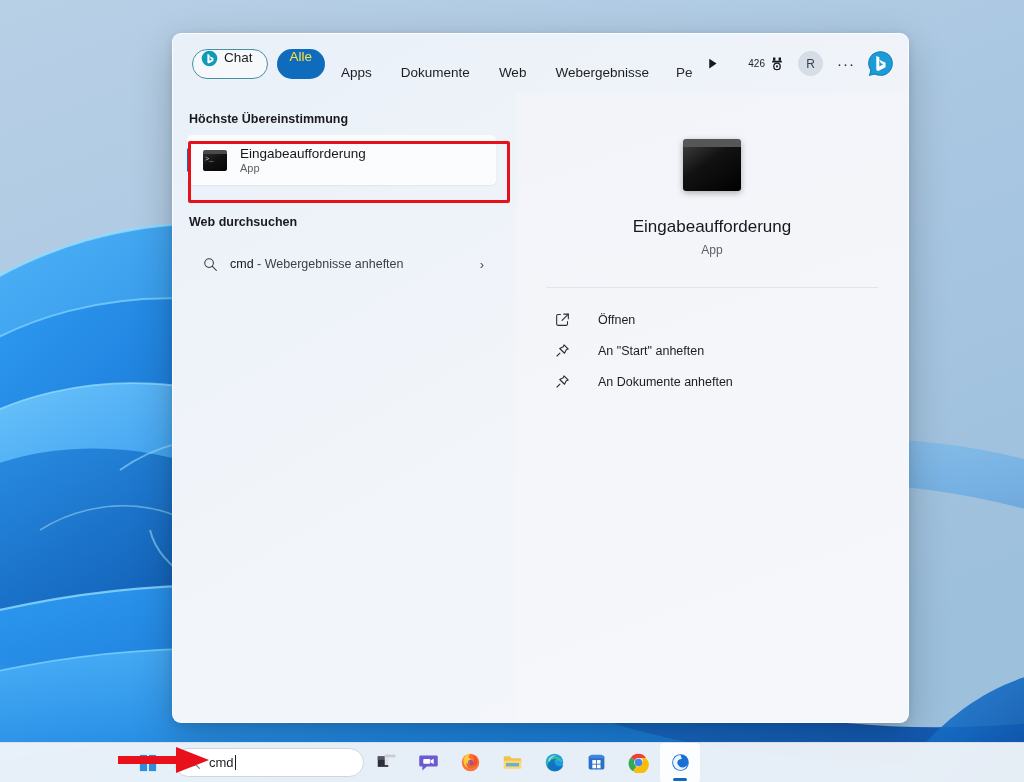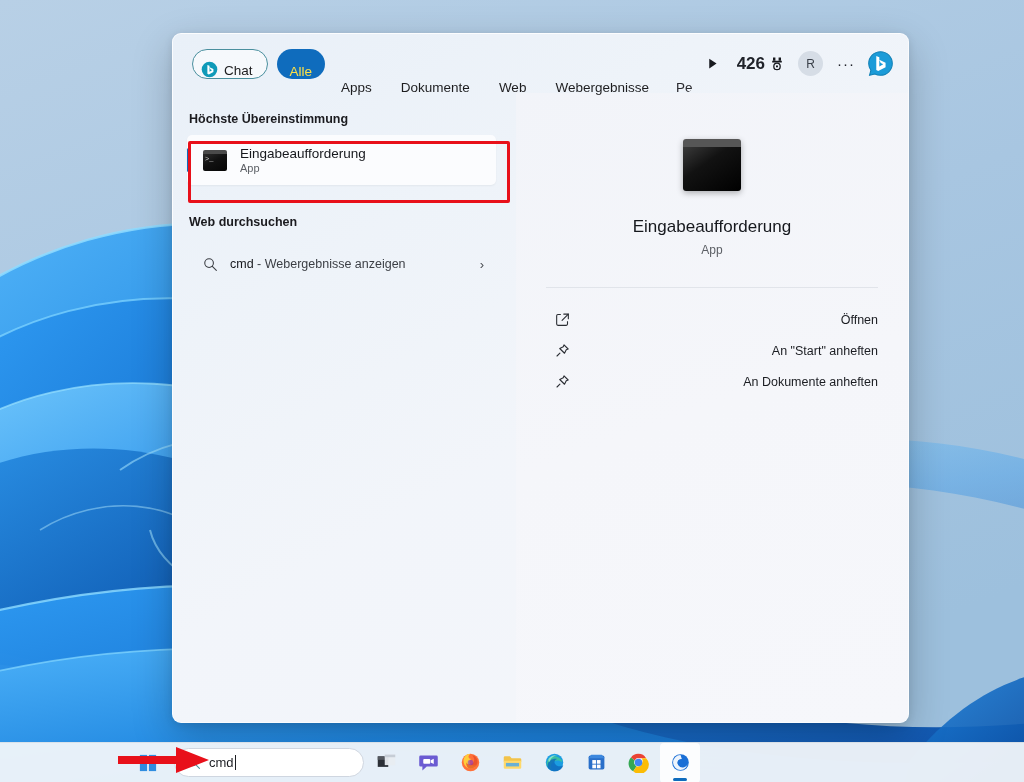--- a/index.html
+++ b/index.html
@@ -44,21 +44,21 @@
     display: flex;
     align-items: center;
     padding: 0 14px 0 19px;
     gap: 3px;
     position: relative;
   }
   .pill {
     height: 30px;
     border-radius: 16px;
     display: flex;
-    align-items: flex-end;
+    align-items: flex-start;
     gap: 6px;
     padding: 0 13px;
     font-size: 13.5px;
     color: #1d1d1f;
     white-space: nowrap;
     cursor: default;
   }
   .pill.chat {
     border: 1px solid #4a8f9e;
     background: rgba(255,255,255,.55);
@@ -81,23 +81,22 @@
     display: block;
   }
   #tab-more-arrow {
     width: 26px; height: 26px;
     display: flex; align-items: center; justify-content: center;
     margin-left: 2px;
   }
   .hdr-spacer { flex: 1 1 auto; }
   #rewards {
     display: flex; align-items: center; gap: 4px;
-    font-size: 17px; color: #20232a;
+    font-size: 10px; color: #20232a;
     margin-right: 10px;
-    font-weight: bold;
   }
   #avatar {
     width: 25px; height: 25px; border-radius: 50%;
     background: #d6dde6;
     color: #3a4049;
     font-size: 12px;
     display: flex; align-items: center; justify-content: center;
     margin-right: 8px;
   }
   #more-dots {
@@ -237,21 +236,20 @@
   }
   .action-item {
     height: 31px;
     display: flex;
     align-items: center;
     gap: 27px;
     padding-left: 8px;
     border-radius: 4px;
     font-size: 12.5px;
     color: #1b1d22;
-    justify-content: space-between;
   }
   .action-icon {
     width: 17px; height: 17px;
     flex: 0 0 17px;
     display: flex; align-items: center; justify-content: center;
     color: #2a2d33;
   }
 
   
   #anno-rect {
@@ -477,21 +475,21 @@
         </div>
 
         <div class="section-head" style="padding-top:30px;">Web durchsuchen</div>
 
         <div class="web-row">
           <svg viewBox="0 0 18 18" width="15" height="15">
             <circle cx="7.3" cy="7.3" r="5.2" fill="none" stroke="#3b3e44" stroke-width="1.3"></circle>
             <line x1="11.2" y1="11.2" x2="16" y2="16" stroke="#3b3e44" stroke-width="1.3" stroke-linecap="round"></line>
           </svg>
           <div class="web-label">
-            <b>cmd</b><span> - Webergebnisse anzeigen</span>
+            <b>cmd</b><span> - Webergebnisse anheften</span>
           </div>
           <span class="chev">›</span>
         </div>
 
       </div>
 
       <div id="preview-col">
 
         <div id="preview-icon"></div>
 

